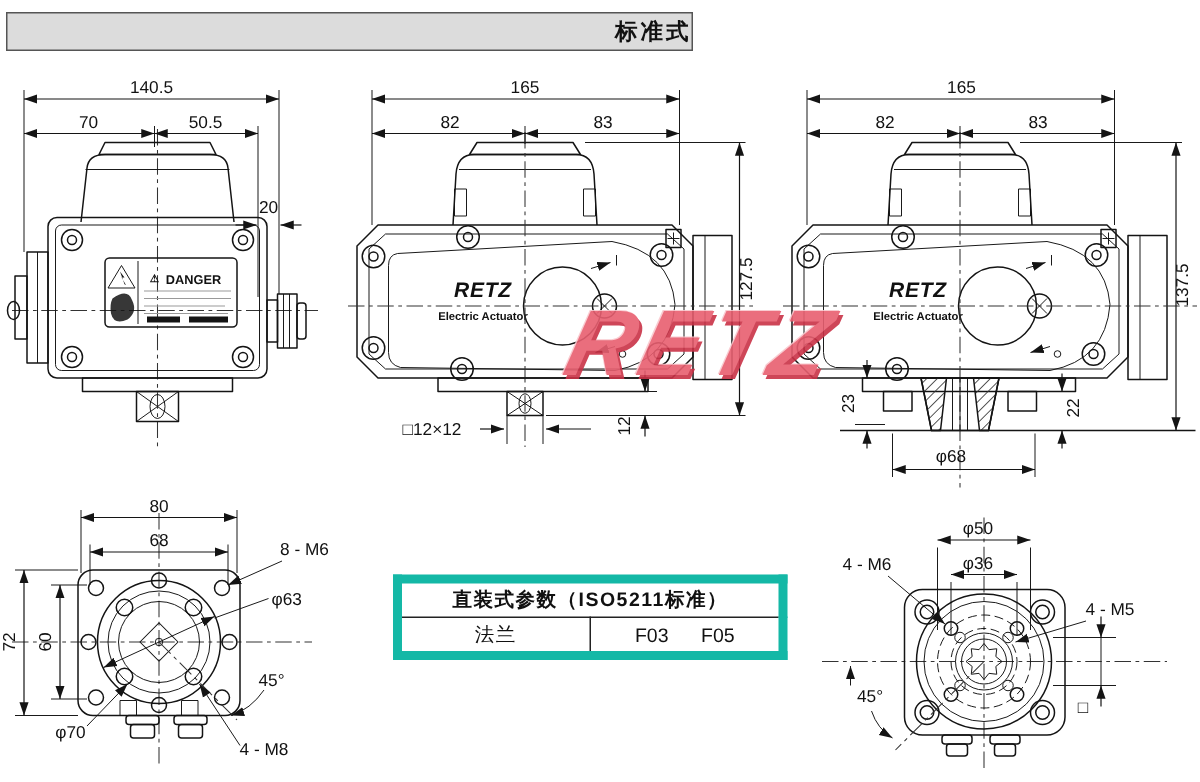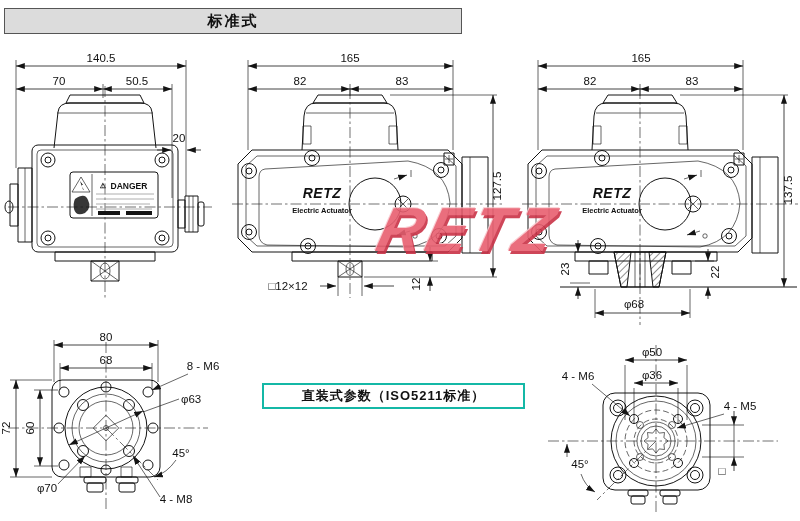--- a/index.html
+++ b/index.html
@@ -15,28 +15,28 @@
   .ext{stroke-width:.65}
   .dim{stroke-width:.8}
   .cl{stroke:#333;stroke-width:.7;stroke-dasharray:11 3 2.5 3}
   .gray{stroke:#999;stroke-width:.8}
   .logo{font:italic 800 14px "Liberation Sans",sans-serif;letter-spacing:.5px}
   .slogo{font:700 7.5px "Liberation Sans",sans-serif}
   .dgr{font:700 8.5px "Liberation Sans",sans-serif}
   .dgi{font:700 7px "Liberation Sans",sans-serif}
 
   .title-bar{position:absolute;top:8px;height:24px;background:#dcdcdc;border:1.5px solid #555;
-             display:flex;align-items:center;justify-content:center;
+             display:flex;align-items:center;justify-content:flex-end;
              font:600 15px "Liberation Sans",sans-serif;color:#111;letter-spacing:2px;z-index:3}
   #tb-left{left:4px;width:456px}
   #tb-right{left:533px;width:229px}
 
   .param-table{position:absolute;left:262px;top:383px;width:263px;border-collapse:collapse;
                font:13px "Liberation Sans",sans-serif;color:#111;z-index:3;background:#fff;
-               border:2px solid #14b8a6;table-layout:fixed}
+               border:6px solid #14b8a6;table-layout:fixed}
   .param-table td{border:1.2px solid #222;text-align:center;height:22px;padding:0 2px}
   .param-table .hd{font-weight:600;letter-spacing:1px}
   .param-table .lbl{width:62px;letter-spacing:1px}
   .param-table .val{white-space:pre}
 
   .watermark{position:absolute;left:379px;top:194px;z-index:4;
              font:italic 800 62px "Liberation Sans",sans-serif;letter-spacing:4px;
              transform:skewX(-14deg);color:#e85f70;opacity:.9;
              text-shadow:2.5px 2.5px 0 #c93247,-1px -1px 0 #f9c6cc}
 </style>
@@ -367,18 +367,22 @@
 
   <div class="title-bar" id="tb-left">
     <span>标准式</span>
   </div>
 
   <table class="param-table">
     <tbody>
         <tr>
           <td class="hd" colspan="2">直装式参数（ISO5211标准）</td>
         </tr>
+    <tr>
+      <td class="lbl">法兰</td>
+      <td class="val">F03      F05</td>
+    </tr>
   </tbody>
     </table>
 
   <div class="watermark">RETZ</div>
 
 </div>
 
 </body></html>

